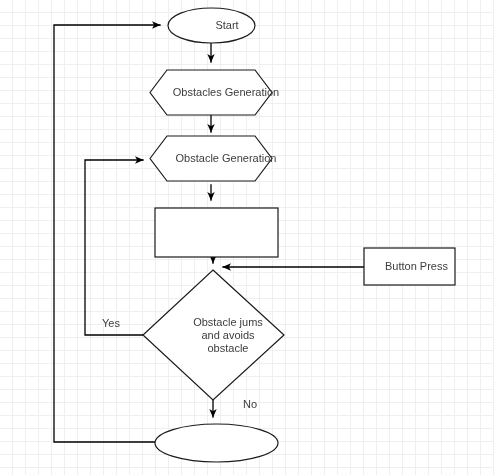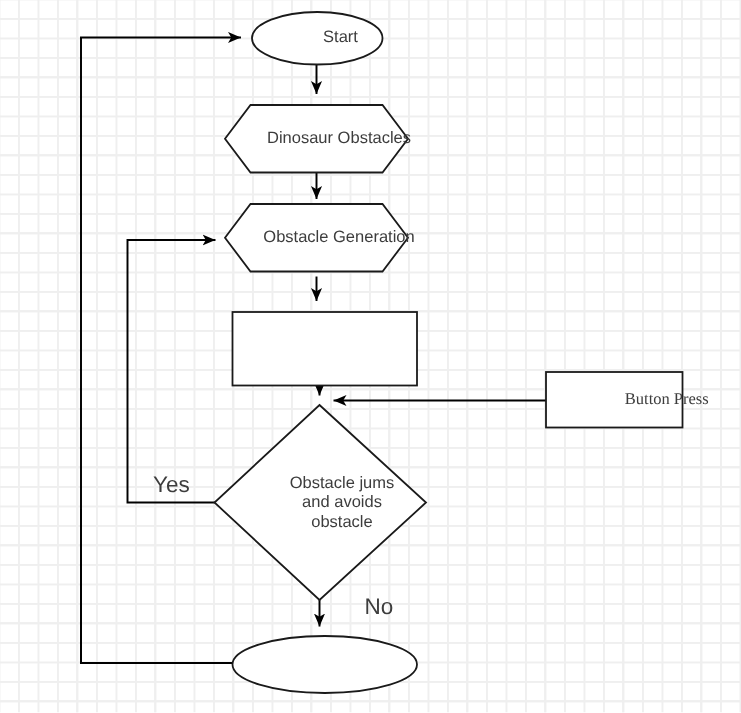--- a/index.html
+++ b/index.html
@@ -56,21 +56,21 @@
     font-size: 11px;
     line-height: 13px;
     white-space: pre-line;
     pointer-events: none;
     padding-left: 15px;
   }
   .edge-label {
     position: absolute;
     color: #3d3d3d;
     font-family: "Liberation Sans", sans-serif;
-    font-size: 15px;
+    font-size: 11px;
     line-height: 13px;
     white-space: nowrap;
     pointer-events: none;
   }
 </style>
 </head>
 <body>
 
 <div id="canvas">
 
@@ -107,26 +107,26 @@
 
     <rect class="shape-stroke" x="364" y="248" width="91" height="37"></rect>
 
     <polygon class="shape-stroke" points="213,270 284,335 213,400 143,335"></polygon>
 
     <ellipse class="shape-stroke" cx="216.5" cy="443" rx="61.5" ry="19"></ellipse>
   </svg>
 
   <div class="node-label" style="left:168px; top:19px; width:88px;">Start</div>
 
-  <div class="node-label" style="left:150px; top:86px; width:122px;">Dinosaur Obstacles</div>
+  <div class="node-label" style="left:150px; top:86px; width:122px;">Obstacles Generation</div>
 
   <div class="node-label" style="left:150px; top:152px; width:122px;">Obstacle Generation</div>
 
 
-  <div class="node-label" style="left:384px; top:260px; width:91px;font-family:Liberation Serif, serif;">Button Press</div>
+  <div class="node-label" style="left:356px; top:260px; width:91px;">Button Press</div>
 
   <div class="node-label" style="left:153px; top:316px; width:120px;">Obstacle jums
 and avoids
 obstacle</div>
 
 
   <div class="edge-label" style="left:102px; top:317px;">Yes</div>
 
   <div class="edge-label" style="left:243px; top:398px;">No</div>
 

